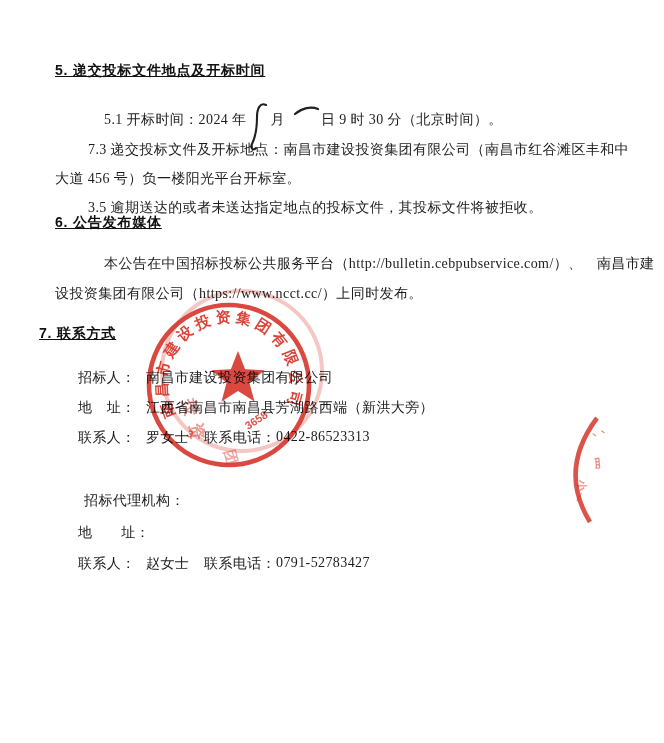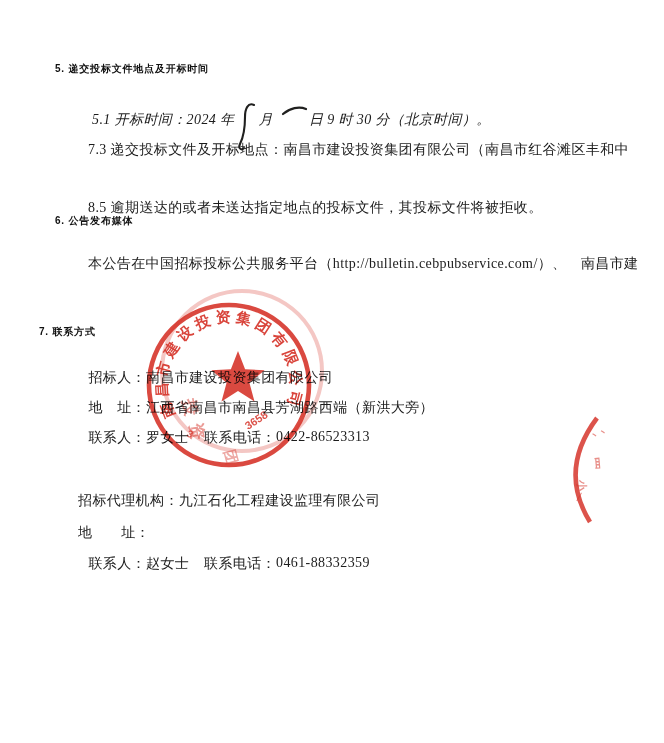--- a/index.html
+++ b/index.html
@@ -8,88 +8,89 @@
     width:664px;height:743px;
     background:#ffffff;
     overflow:hidden;
     font-family:"Liberation Serif","DejaVu Serif",serif;
     color:#1c1c1c;
   }
   .line{position:absolute;white-space:nowrap;font-size:14px;letter-spacing:.4px;line-height:20px;}
   .heading{
     position:absolute;white-space:nowrap;
     font-family:"Liberation Sans","DejaVu Sans",sans-serif;
-    font-weight:bold;font-size:10px;letter-spacing:.8px;color:#111;
+    font-weight:bold;font-size:14px;letter-spacing:.8px;color:#111;text-decoration:underline;
   }
   .crow{position:absolute;white-space:nowrap;font-size:14px;letter-spacing:.4px;display:flex;}
-  .clabel{display:inline-block;width:68px;text-align:right;}
+  .clabel{display:inline-block;width:68px;}
   .cname{display:inline-block;width:58px;}
   .hand-digit{display:inline-block;overflow:visible;}
   .hand-digit svg{overflow:visible;display:inline;}
   .seal-layer{position:absolute;left:0;top:0;mix-blend-mode:multiply;pointer-events:none;}
   .arc-text{font-family:"Liberation Sans","DejaVu Sans",sans-serif;font-weight:bold;}
   .seal-frag{font-family:"Liberation Sans","DejaVu Sans",sans-serif;font-weight:bold;}
 </style>
 </head>
 <body>
 
 <div class="page">
 
   <div class="heading" style="left:55px;top:62px;">5. 递交投标文件地点及开标时间</div>
 
-  <div class="line" style="left:92px;top:101px;font-style:italic;">
+  <div class="line" style="left:104px;top:101px;">
     <span>5.1 开标时间：2024 年</span><span class="hand-digit" aria-label="5"><svg width="24" height="52" viewBox="0 0 24 52" style="vertical-align:-29px">
           <path d="M19,4 C13,1 10,8 10,16 C10,27 9,35 5,43 C3,47 6,50 9,47" fill="none" stroke="#20201f" stroke-width="2.1" stroke-linecap="round"></path>
         </svg></span><span>月</span><span style="display:inline-block;width:6px;"></span><span class="hand-digit" aria-label="7"><svg width="30" height="64" viewBox="0 0 30 64" style="vertical-align:-44px">
           <path d="M4,10 C11,4 20,2 27,5" fill="none" stroke="#20201f" stroke-width="2.2" stroke-linecap="round">
             <path d="M24,4 C22,20 17,38 9,55 C7,60 4,62 2,59" fill="none" stroke="#20201f" stroke-width="2.2" stroke-linecap="round"></path>
           </path>
         </svg></span><span>日</span>
     <span>9 时 30 分（北京时间）。</span>
   </div>
 
   <div class="line" style="left:88px;top:140px;">7.3 递交投标文件及开标地点：南昌市建设投资集团有限公司（南昌市红谷滩区丰和中</div>
-  <div class="line" style="left:88px;top:198px;">8.5 逾期送达的或者未送达指定地点的投标文件，其投标文件将被拒收。</div>
+  <div class="line" style="left:55px;top:169px;">大道 456 号）负一楼阳光平台开标室。</div>
+  <div class="line" style="left:88px;top:198px;">3.5 逾期送达的或者未送达指定地点的投标文件，其投标文件将被拒收。</div>
 
   <div class="heading" style="left:55px;top:214px;">6. 公告发布媒体</div>
-  <div class="line" style="left:88px;top:254px;">本公告在中国招标投标公共服务平台（http://bulletin.cebpubservice.com/）、　南昌市建</div>
+  <div class="line" style="left:104px;top:254px;">本公告在中国招标投标公共服务平台（http://bulletin.cebpubservice.com/）、　南昌市建</div>
+  <div class="line" style="left:55px;top:284px;">设投资集团有限公司（https://www.ncct.cc/）上同时发布。</div>
 
   <div class="heading" style="left:39px;top:325px;">7. 联系方式</div>
 
   <div class="crow" style="left:78px;top:369px;">
     <span class="clabel">招标人：</span>
     <span>南昌市建设投资集团有限公司</span>
   </div>
 
   <div class="crow" style="left:78px;top:399px;">
     <span class="clabel">地　址：</span>
     <span>江西省南昌市南昌县芳湖路西端（新洪大旁）</span>
   </div>
 
   <div class="crow" style="left:78px;top:429px;">
     <span class="clabel">联系人：</span>
     <span class="cname">罗女士</span>
     <span>联系电话：</span>
     <span>0422-86523313</span>
   </div>
 
-  <div class="crow" style="left:78px;top:492px;justify-content:flex-end;">
+  <div class="crow" style="left:84px;top:492px;justify-content:flex-end;">
     <span>招标代理机构：</span>
-    <span>九江石化工程建设监理有限公司</span>
   </div>
 
   <div class="crow" style="left:78px;top:524px;">
     <span>地　　址：</span>
   </div>
 
   <div class="crow" style="left:78px;top:555px;">
     <span class="clabel">联系人：</span>
     <span class="cname">赵女士</span>
     <span>联系电话：</span>
-    <span>0461-88332359</span>
+    <span>0791-52783427</span>
   </div>
 
   <svg class="seal-layer" width="664" height="743" viewBox="0 0 664 743">
     <g stroke="#d6352b" fill="#d6352b">
 
       <circle cx="242" cy="371" r="80" fill="none" stroke-width="4" opacity="0.28"></circle>
 
       <circle cx="229" cy="385" r="80" fill="none" stroke-width="4.6" opacity="0.9"></circle>
 
       <defs>

